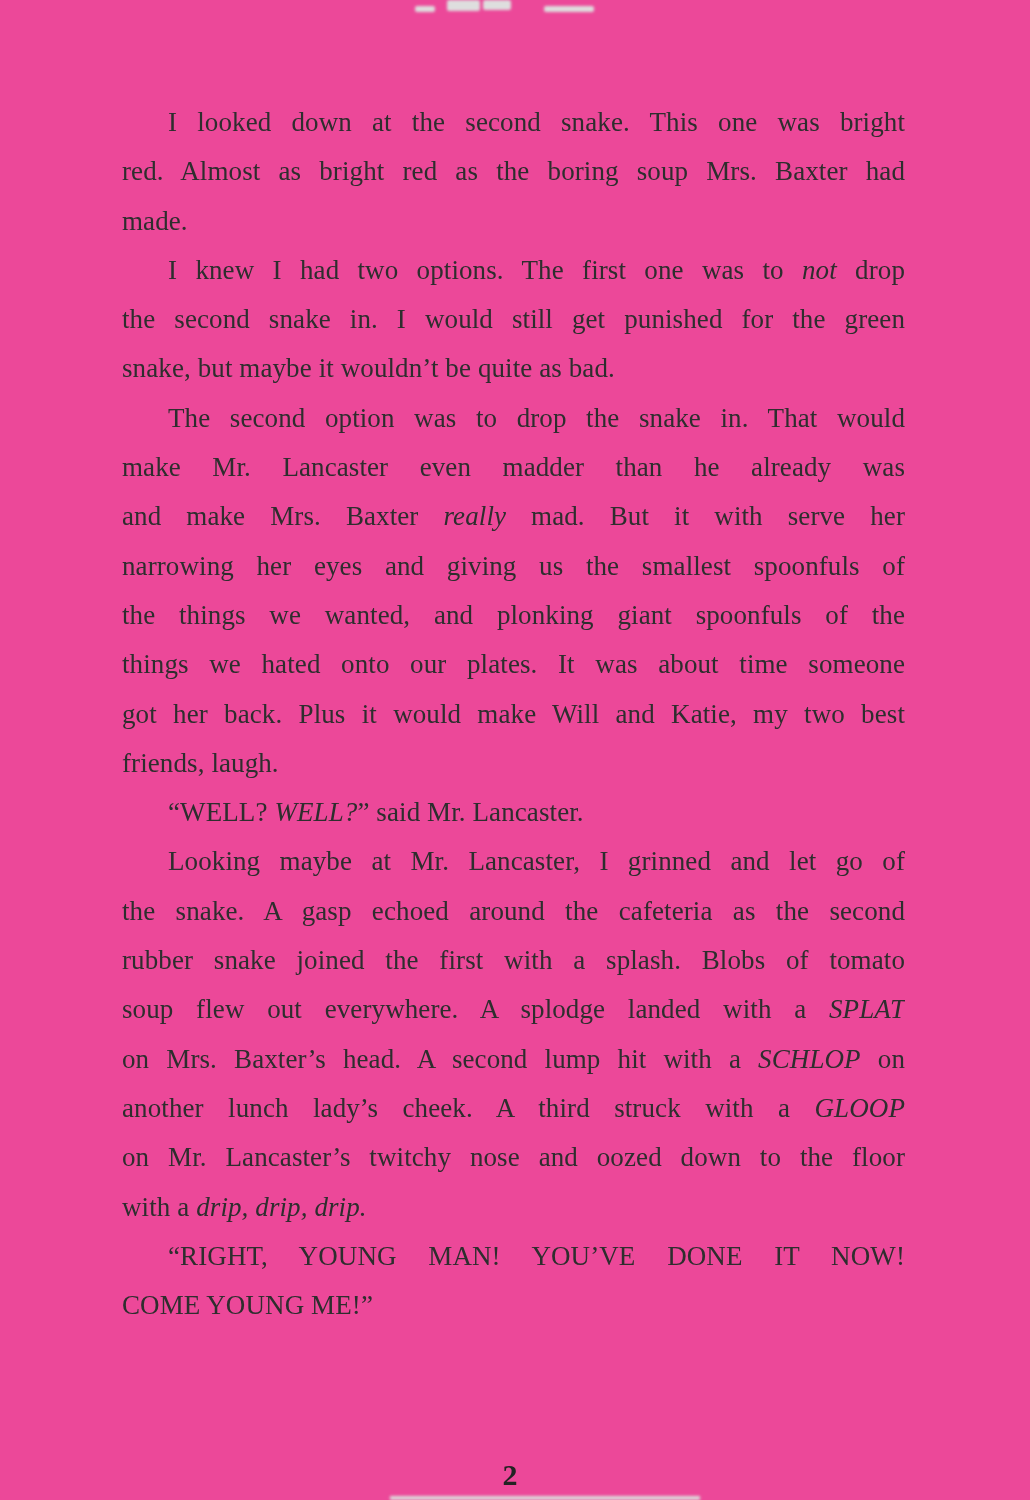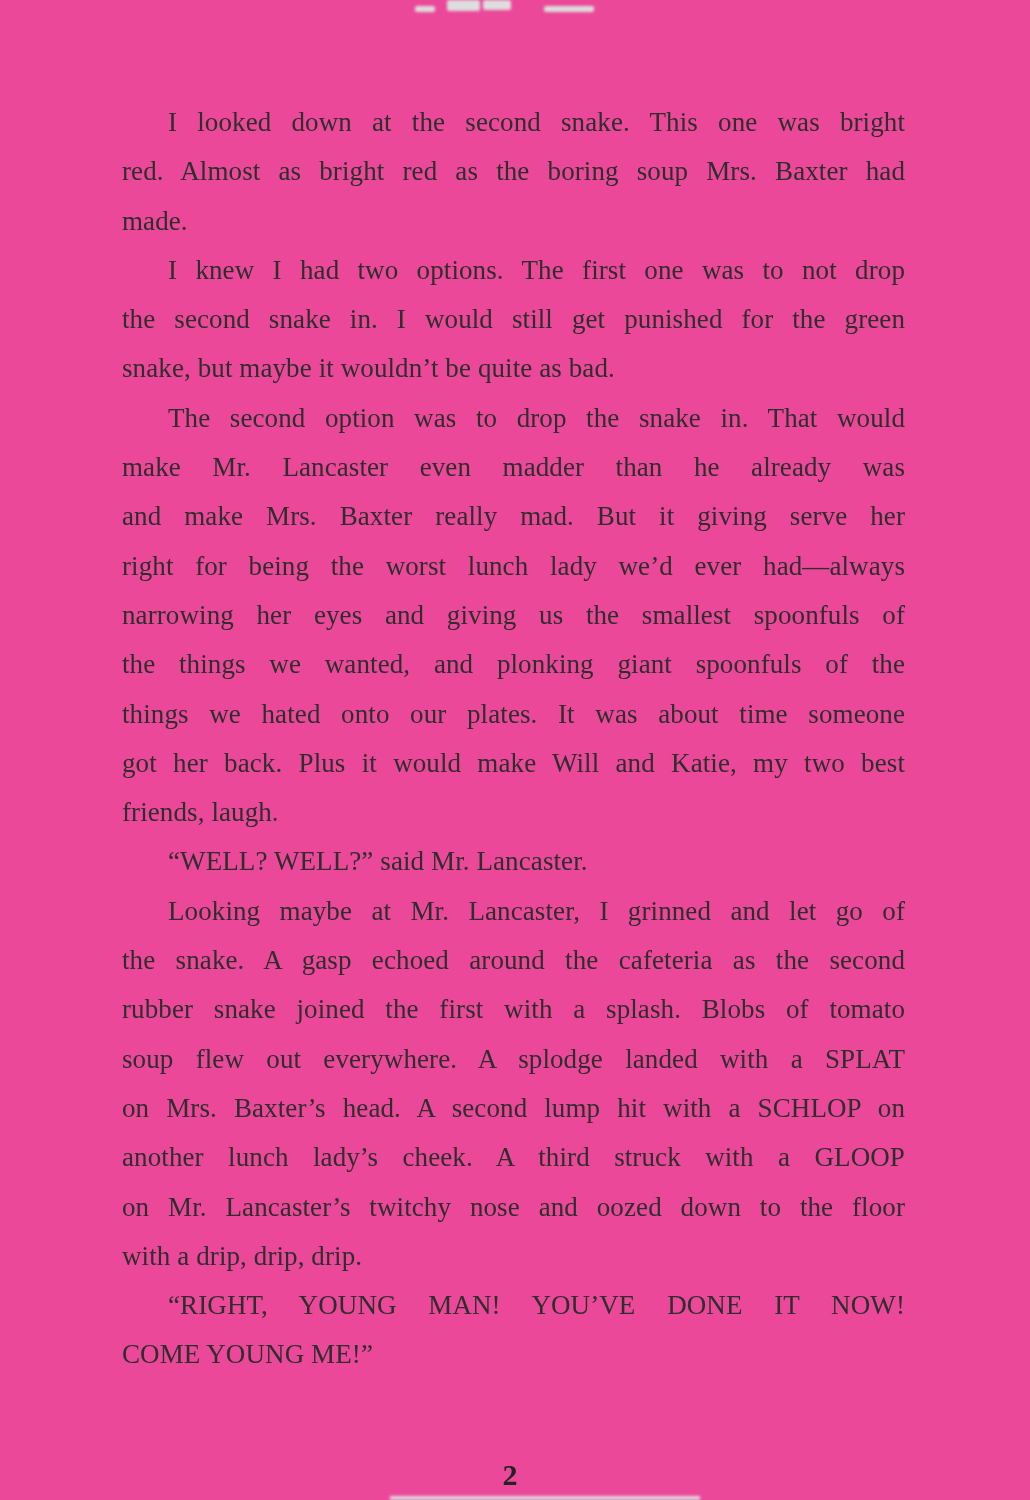--- a/index.html
+++ b/index.html
@@ -34,21 +34,21 @@
     font-size: 27px;
     line-height: 49.3px;
     height: 49.3px;
     overflow: hidden;
     text-align: justify;
     text-align-last: justify;
     letter-spacing: 0.1px;
   }
   .line.last { text-align-last: left; }
   .line.indent { text-indent: 46px; }
-  .it { }
+  .it { font-style: italic; }
 
   .page-number {
     position: absolute;
     left: 0;
     top: 1453px;
     width: 1020px;
     text-align: center;
     font-size: 30px;
     font-weight: bold;
     color: #232323;
@@ -83,22 +83,21 @@
         <div class="line last"><span>made.</span></div>
       </div>
       <div class="para">
         <div class="line indent"><span>I knew I had two options. The first one was to </span><span class="it">not</span><span> drop</span></div>
         <div class="line"><span>the second snake in. I would still get punished for the green</span></div>
         <div class="line last"><span>snake, but maybe it wouldn’t be quite as bad.</span></div>
       </div>
       <div class="para">
         <div class="line indent"><span>The second option was to drop the snake in. That would</span></div>
         <div class="line"><span>make Mr. Lancaster even madder than he already was</span></div>
-        <div class="line"><span>and make Mrs. Baxter </span><span class="it">really</span><span> mad. But it giving serve her</span></div>
-        <div class="line"><span>right for being the worst lunch lady we’d ever had—always</span></div>
+        <div class="line"><span>and make Mrs. Baxter </span><span class="it">really</span><span> mad. But it with serve her</span></div>
         <div class="line"><span>narrowing her eyes and giving us the smallest spoonfuls of</span></div>
         <div class="line"><span>the things we wanted, and plonking giant spoonfuls of the</span></div>
         <div class="line"><span>things we hated onto our plates. It was about time someone</span></div>
         <div class="line"><span>got her back. Plus it would make Will and Katie, my two best</span></div>
         <div class="line last"><span>friends, laugh.</span></div>
       </div>
       <div class="para">
         <div class="line last indent"><span>“WELL? </span><span class="it">WELL?</span><span>” said Mr. Lancaster.</span></div>
       </div>
       <div class="para">

